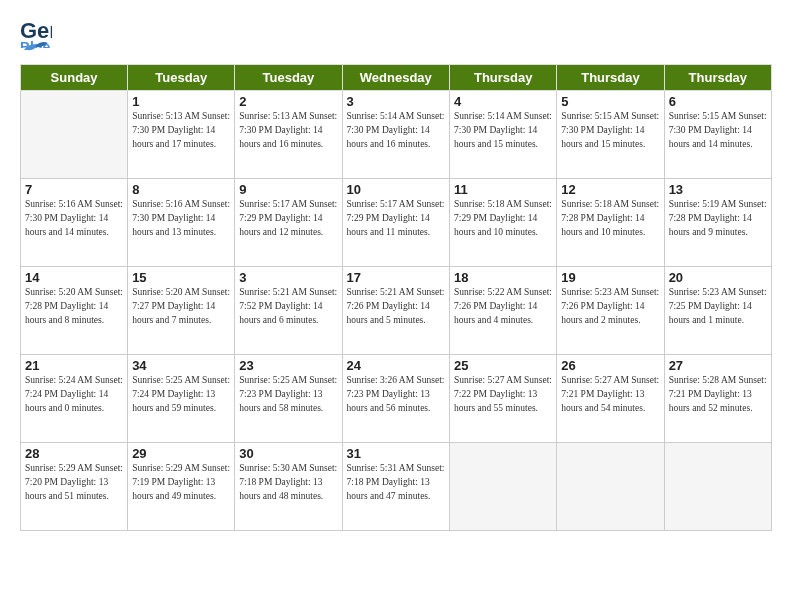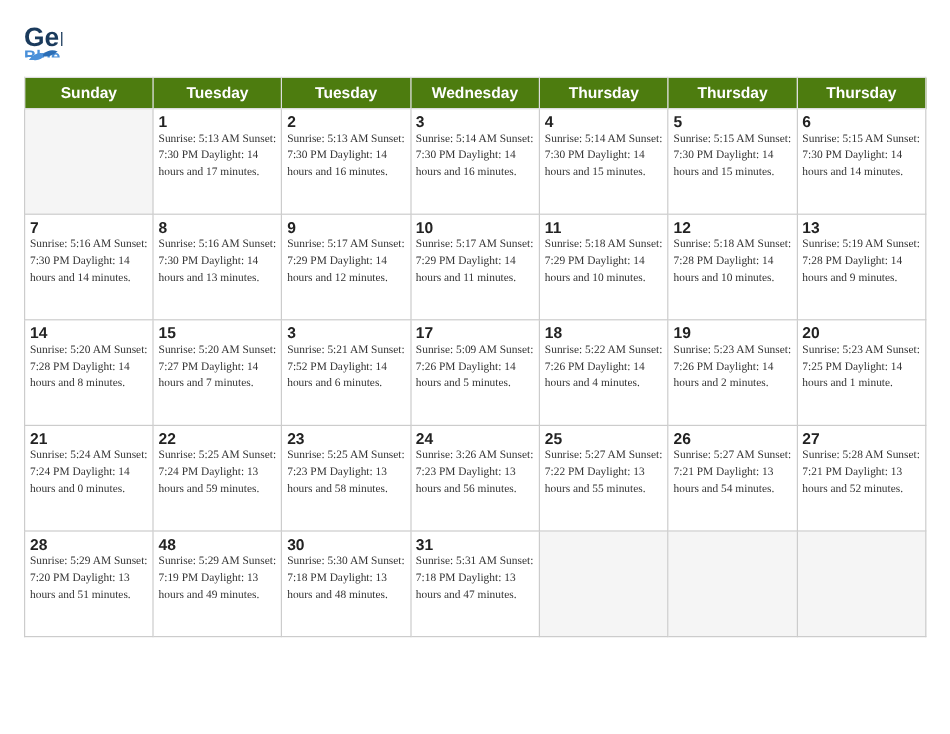--- a/index.html
+++ b/index.html
@@ -238,21 +238,21 @@
           </td>
           <td>
             <span class="day-num">3</span>
             <div class="day-info">Sunrise: 5:21 AM
 Sunset: 7:52 PM
 Daylight: 14 hours
 and 6 minutes.</div>
           </td>
           <td>
             <span class="day-num">17</span>
-            <div class="day-info">Sunrise: 5:09 AM
+            <div class="day-info">Sunrise: 5:21 AM
 Sunset: 7:26 PM
 Daylight: 14 hours
 and 5 minutes.</div>
           </td>
           <td>
             <span class="day-num">18</span>
             <div class="day-info">Sunrise: 5:22 AM
 Sunset: 7:26 PM
 Daylight: 14 hours
 and 4 minutes.</div>
@@ -274,21 +274,21 @@
         </tr>
         <tr>
           <td>
             <span class="day-num">21</span>
             <div class="day-info">Sunrise: 5:24 AM
 Sunset: 7:24 PM
 Daylight: 14 hours
 and 0 minutes.</div>
           </td>
           <td>
-            <span class="day-num">22</span>
+            <span class="day-num">34</span>
             <div class="day-info">Sunrise: 5:25 AM
 Sunset: 7:24 PM
 Daylight: 13 hours
 and 59 minutes.</div>
           </td>
           <td>
             <span class="day-num">23</span>
             <div class="day-info">Sunrise: 5:25 AM
 Sunset: 7:23 PM
 Daylight: 13 hours
@@ -325,21 +325,21 @@
         </tr>
         <tr>
           <td>
             <span class="day-num">28</span>
             <div class="day-info">Sunrise: 5:29 AM
 Sunset: 7:20 PM
 Daylight: 13 hours
 and 51 minutes.</div>
           </td>
           <td>
-            <span class="day-num">48</span>
+            <span class="day-num">29</span>
             <div class="day-info">Sunrise: 5:29 AM
 Sunset: 7:19 PM
 Daylight: 13 hours
 and 49 minutes.</div>
           </td>
           <td>
             <span class="day-num">30</span>
             <div class="day-info">Sunrise: 5:30 AM
 Sunset: 7:18 PM
 Daylight: 13 hours

